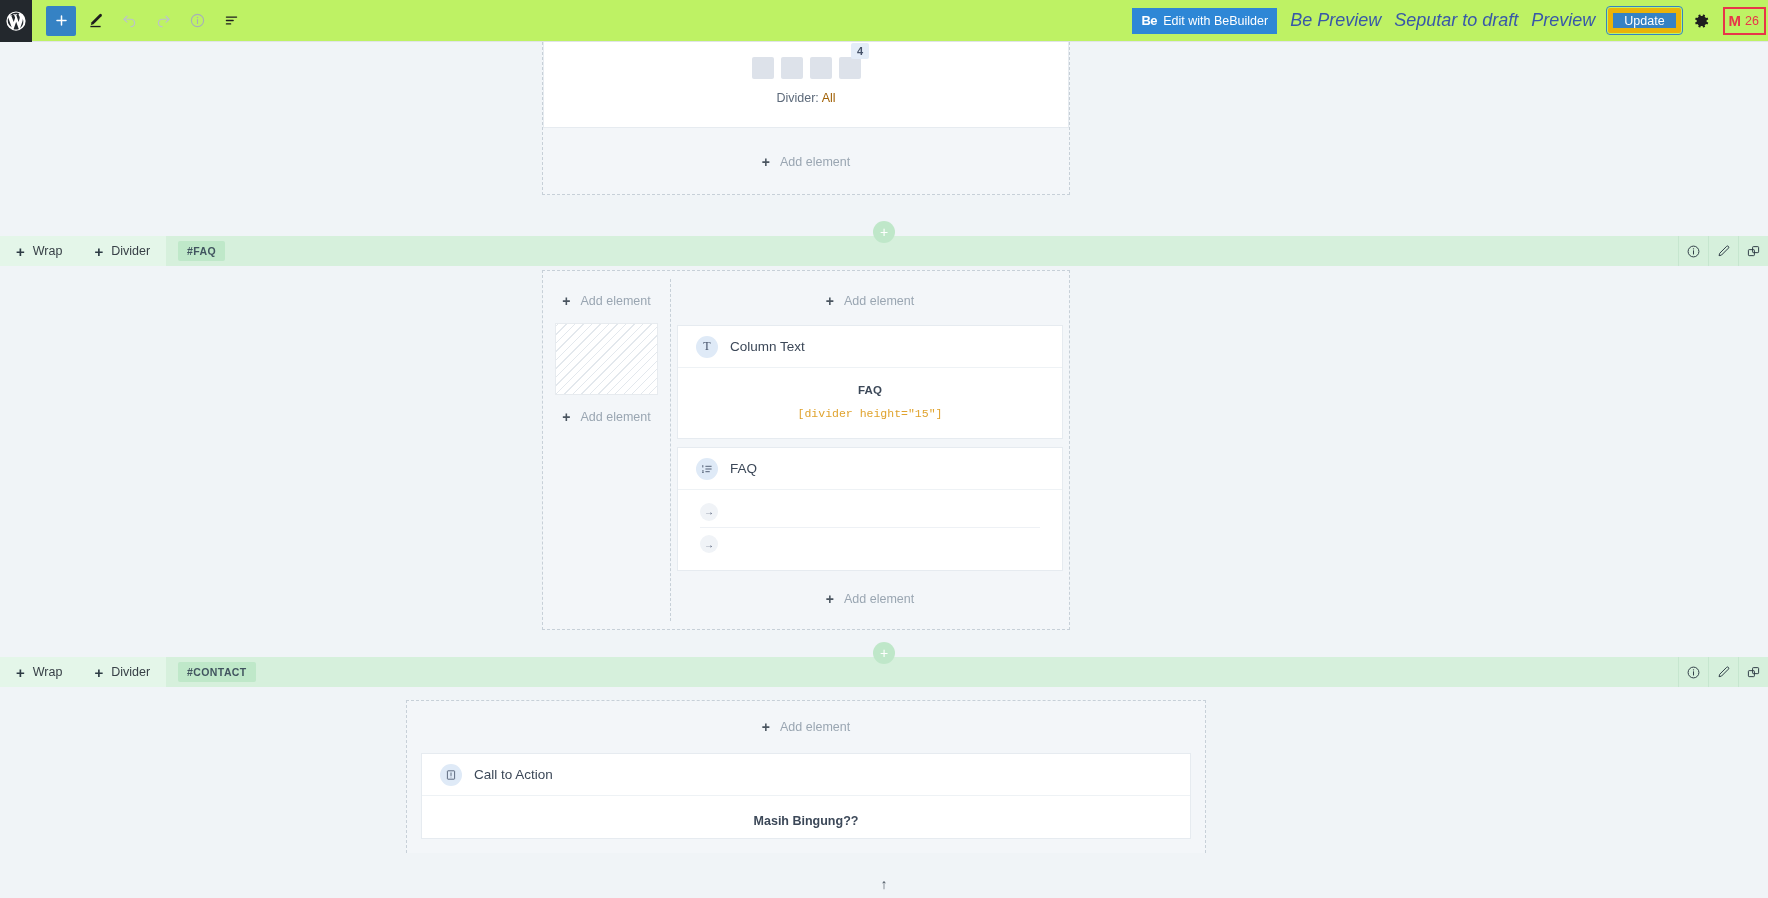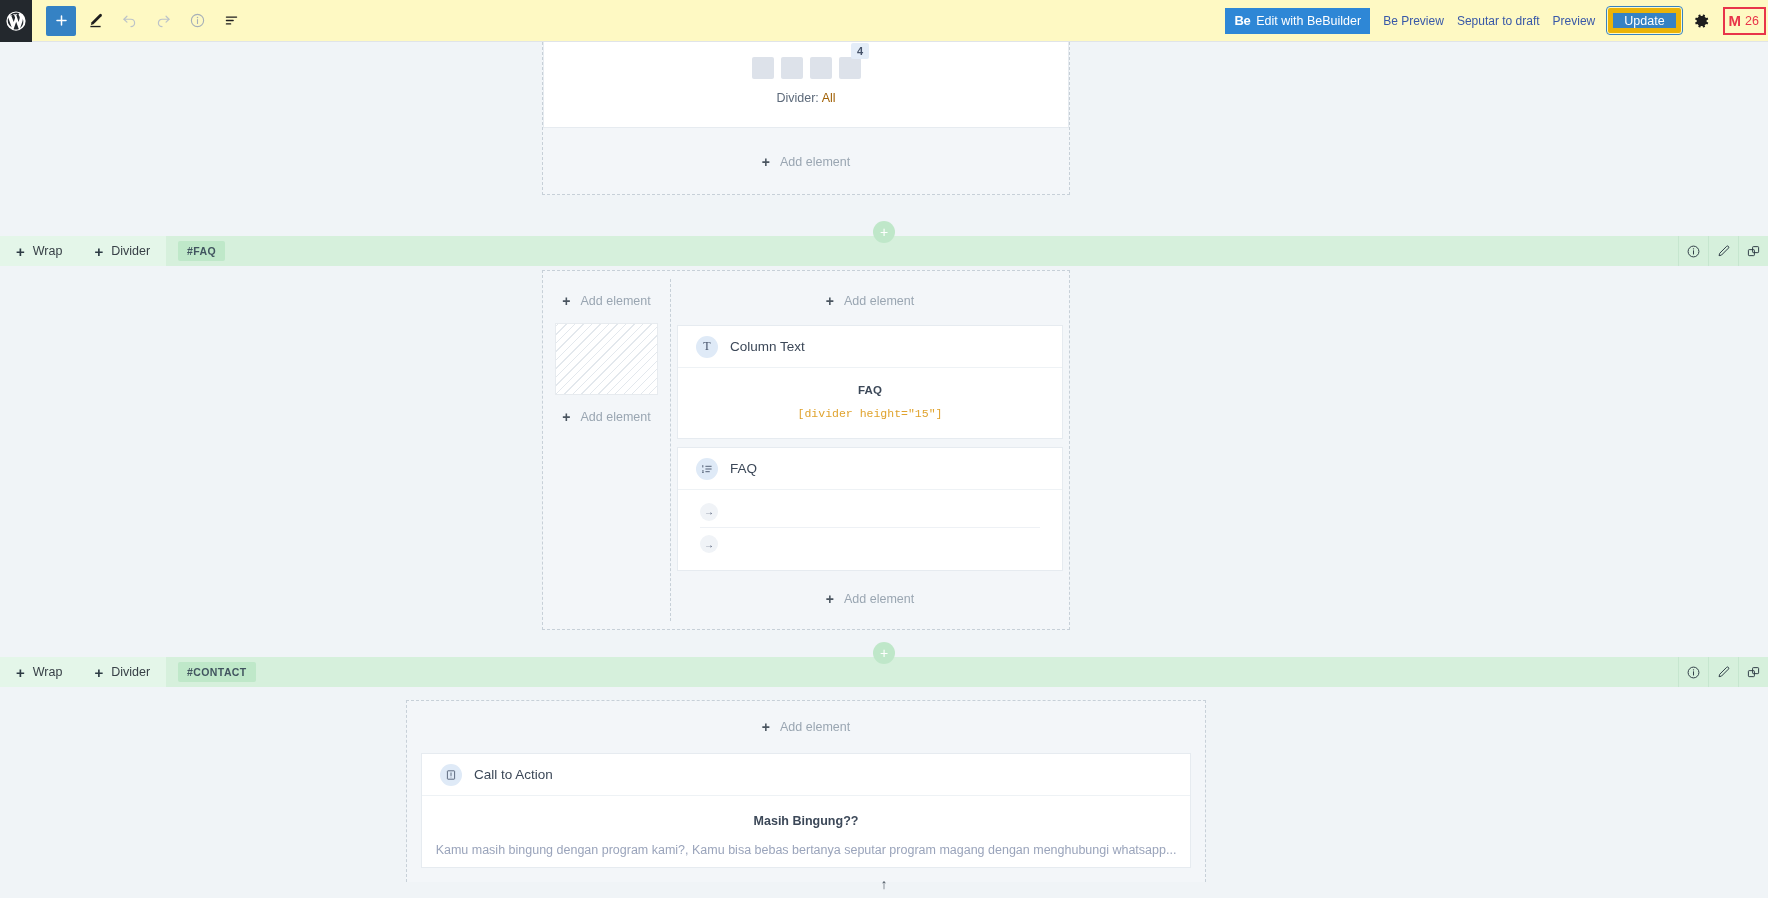--- a/index.html
+++ b/index.html
@@ -7,21 +7,21 @@
     width: 1768px; height: 898px;
     overflow: hidden;
     font-family: "Liberation Sans", sans-serif;
     background: #f0f4f7;
   }
 
   
   .admin-bar {
     position: relative;
     height: 42px;
-    background: #fef9c3;
+    background: #bef264;
     border-bottom: 1px solid #e0e4e8;
     display: flex;
     align-items: center;
   }
   .wp-logo-box {
     width: 32px; height: 42px;
     background: #23282d;
     display: flex; align-items: center; justify-content: center;
     flex: none;
   }
@@ -66,23 +66,24 @@
     cursor: pointer;
     white-space: nowrap;
   }
   .be-mark {
     font-weight: bold;
     font-size: 13px;
     letter-spacing: -0.4px;
   }
   .bar-link {
     color: #3858a8;
-    font-size: 12px;
+    font-size: 18px;
     cursor: pointer;
     white-space: nowrap;
+    font-style: italic;
   }
   .update-btn {
     background: #3582c4;
     color: #fff;
     border: 5px solid #eab308;
     outline: 1.5px solid #3582c4;
     outline-offset: 1.5px;
     border-radius: 2px;
     height: 25px;
     padding: 0 11px;
@@ -572,20 +573,19 @@
             <svg width="12" height="12" viewBox="0 0 20 20" fill="none" stroke="#46536a" stroke-width="1.4">
               <rect x="4" y="3" width="12" height="14" rx="1"></rect>
               <path d="M10 6.5v4.4" stroke-linecap="round"></path>
               <circle cx="10" cy="13.3" r="0.8" fill="#46536a" stroke="none"></circle>
             </svg>
           </span>
           <span class="module-title">Call to Action</span>
         </div>
         <div class="cta-body">
           <div class="cta-title">Masih Bingung??</div>
-          <div class="cta-sub">Kamu masih bingung dengan program kami?, Kamu bisa bebas bertanya seputar program magang dengan menghubungi whatsapp...</div>
         </div>
       </div>
     </div>
   </div>
 
   <div class="scroll-caret">↑</div>
 </div>
 
 </body></html>

